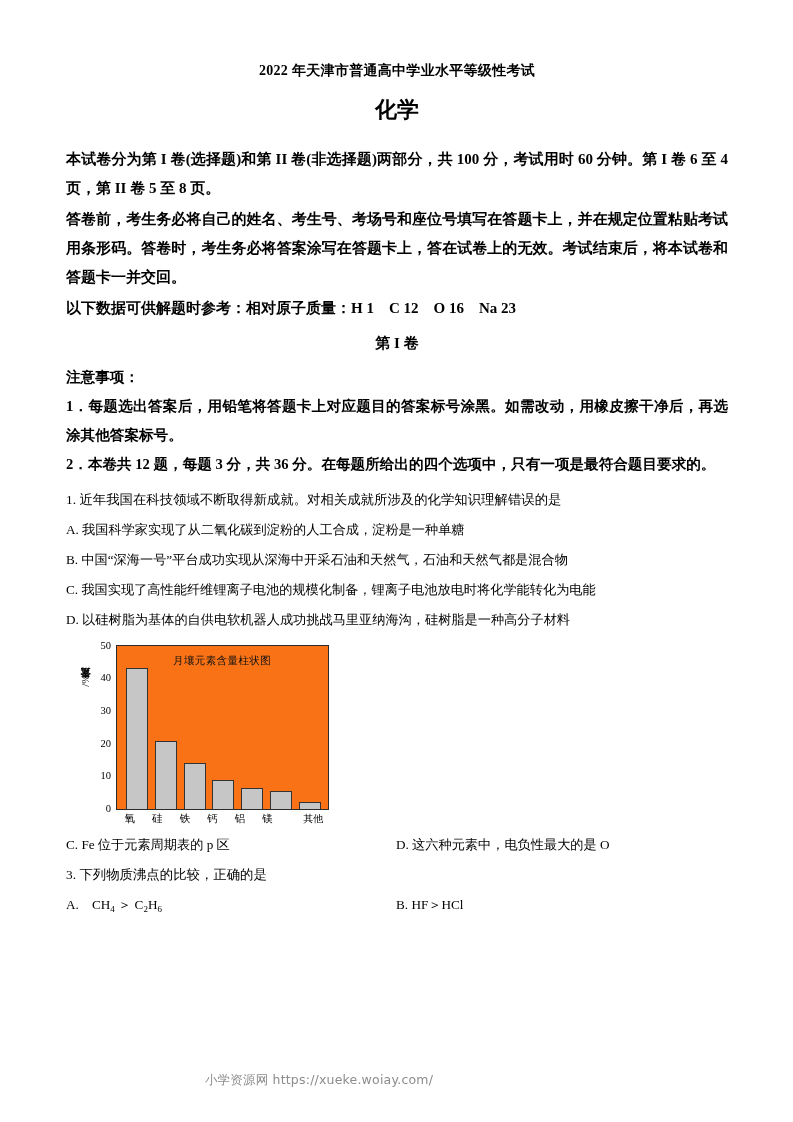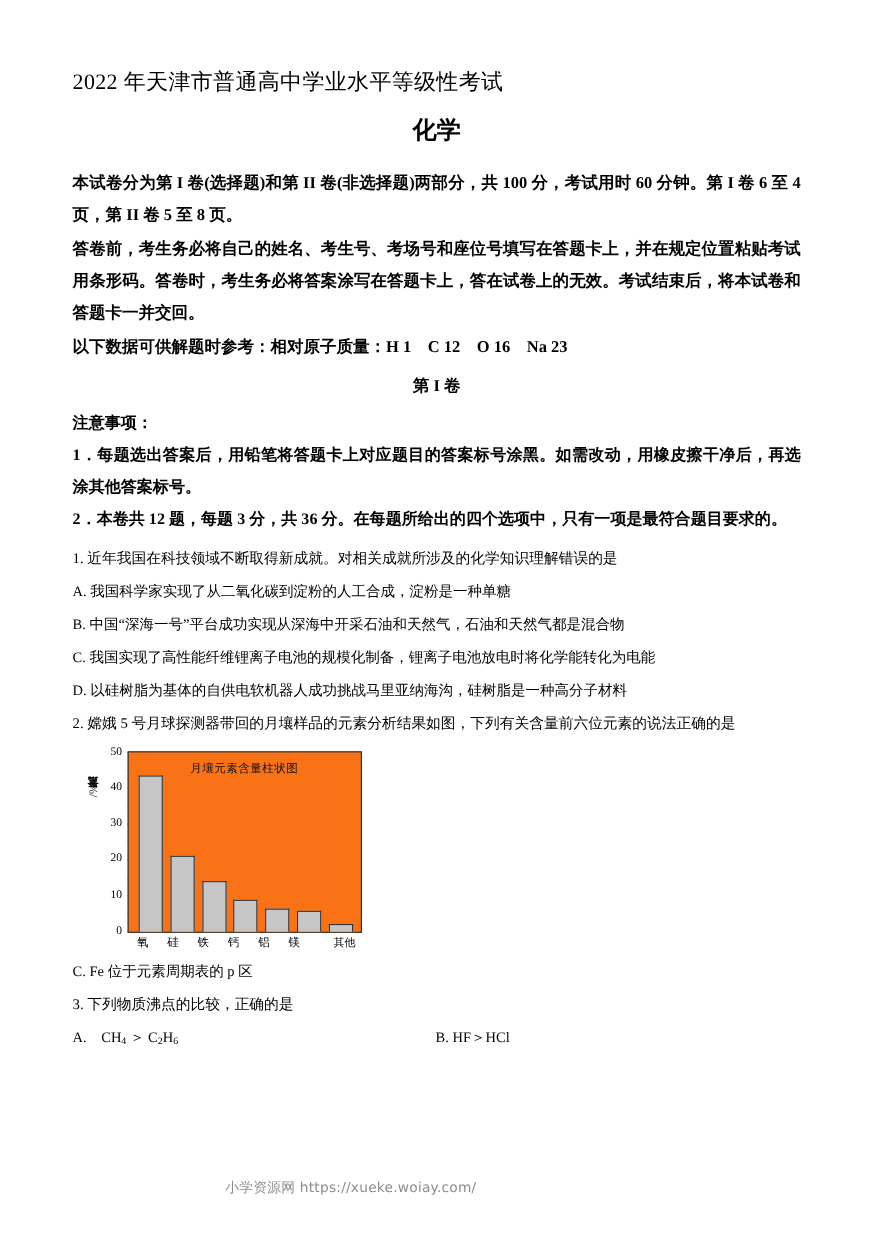--- a/index.html
+++ b/index.html
@@ -23,23 +23,23 @@
   }
   .content {
     position: absolute;
     left: 66px;
     top: 62px;
     width: 662px;
   }
 
   
   .doc-title {
-    text-align: left;
-    font-size: 20px;
-    font-weight: normal;
+    text-align: center;
+    font-size: 14px;
+    font-weight: bold;
     letter-spacing: 0.3px;
     margin: 0 0 16px 0;
     line-height: 1.3;
   }
   .doc-subject {
     text-align: center;
     font-size: 22px;
     font-weight: bold;
     margin: 0 0 20px 0;
     line-height: 1.3;
@@ -228,21 +228,20 @@
     <p class="para-note">2．本卷共 12 题，每题 3 分，共 36 分。在每题所给出的四个选项中，只有一项是最符合题目要求的。</p>
 
     <div class="gap-sm"></div>
 
     <p class="q-stem">1. 近年我国在科技领域不断取得新成就。对相关成就所涉及的化学知识理解错误的是</p>
     <p class="q-option">A. 我国科学家实现了从二氧化碳到淀粉的人工合成，淀粉是一种单糖</p>
     <p class="q-option">B. 中国“深海一号”平台成功实现从深海中开采石油和天然气，石油和天然气都是混合物</p>
     <p class="q-option">C. 我国实现了高性能纤维锂离子电池的规模化制备，锂离子电池放电时将化学能转化为电能</p>
     <p class="q-option">D. 以硅树脂为基体的自供电软机器人成功挑战马里亚纳海沟，硅树脂是一种高分子材料</p>
 
-    <p class="q-stem">2. 嫦娥 5 号月球探测器带回的月壤样品的元素分析结果如图，下列有关含量前六位元素的说法正确的是</p>
 
     <div class="chart-wrap">
       <div class="chart-ylabel">元素含量/%</div>
       <div class="yticks">
           <div class="ytick" style="top: 164px;">0</div>
           <div class="ytickmark" style="top: 164px;"></div>
           <div class="ytick" style="top: 131.4px;">10</div>
           <div class="ytickmark" style="top: 131.4px;"></div>
           <div class="ytick" style="top: 98.8px;">20</div>
           <div class="ytickmark" style="top: 98.8px;"></div>
@@ -276,20 +275,21 @@
           <div class="xlabel">铁</div>
           <div class="xlabel">钙</div>
           <div class="xlabel">铝</div>
           <div class="xlabel">镁</div>
           <div class="xlabel wide">其他</div>
         </div>
     </div>
 
     <div class="opt-row">
       <div class="opt-col-left">C. Fe 位于元素周期表的 p 区</div>
+      <div class="opt-col-right">D. 这六种元素中，电负性最大的是 O</div>
     </div>
 
     <p class="q-stem">3. 下列物质沸点的比较，正确的是</p>
     <div class="opt-row">
       <div class="opt-col-left nowrap">
         <span>A.　CH</span><sub>4</sub><span> ＞ C</span><sub>2</sub><span>H</span><sub>6</sub>
       </div>
       <div class="opt-col-right">B. HF＞HCl</div>
     </div>
 

